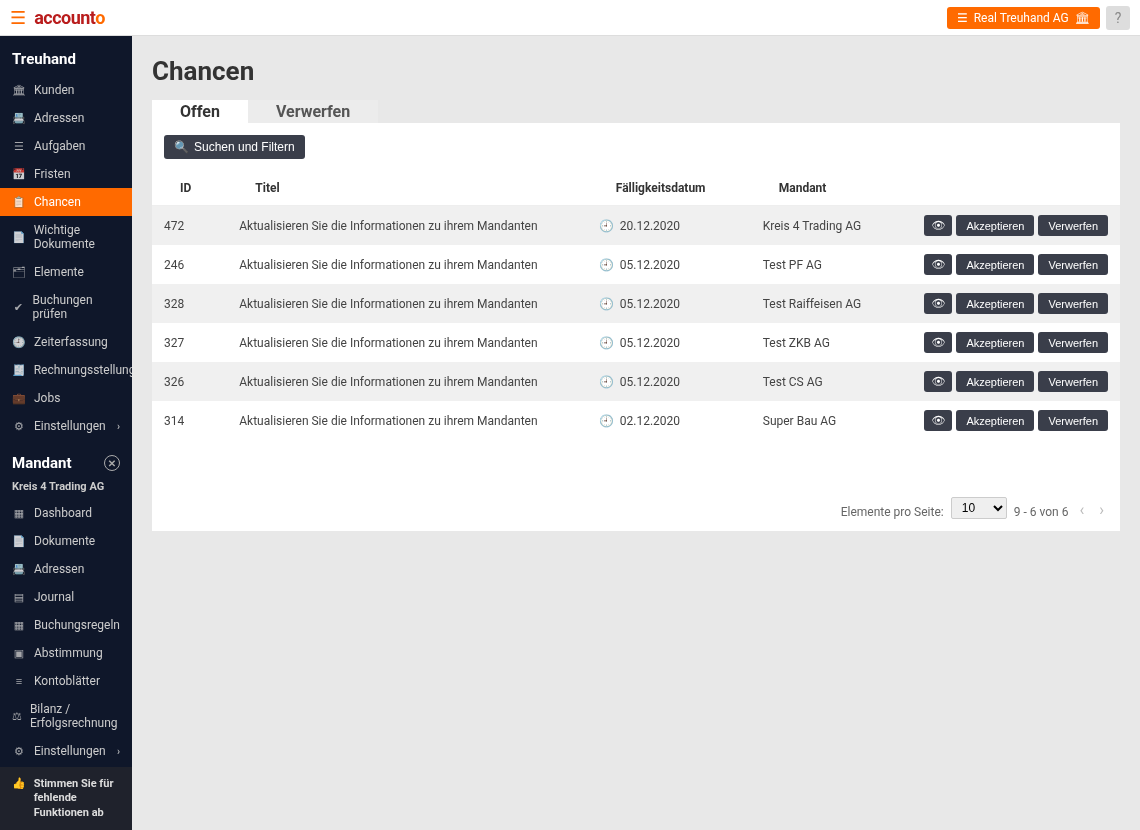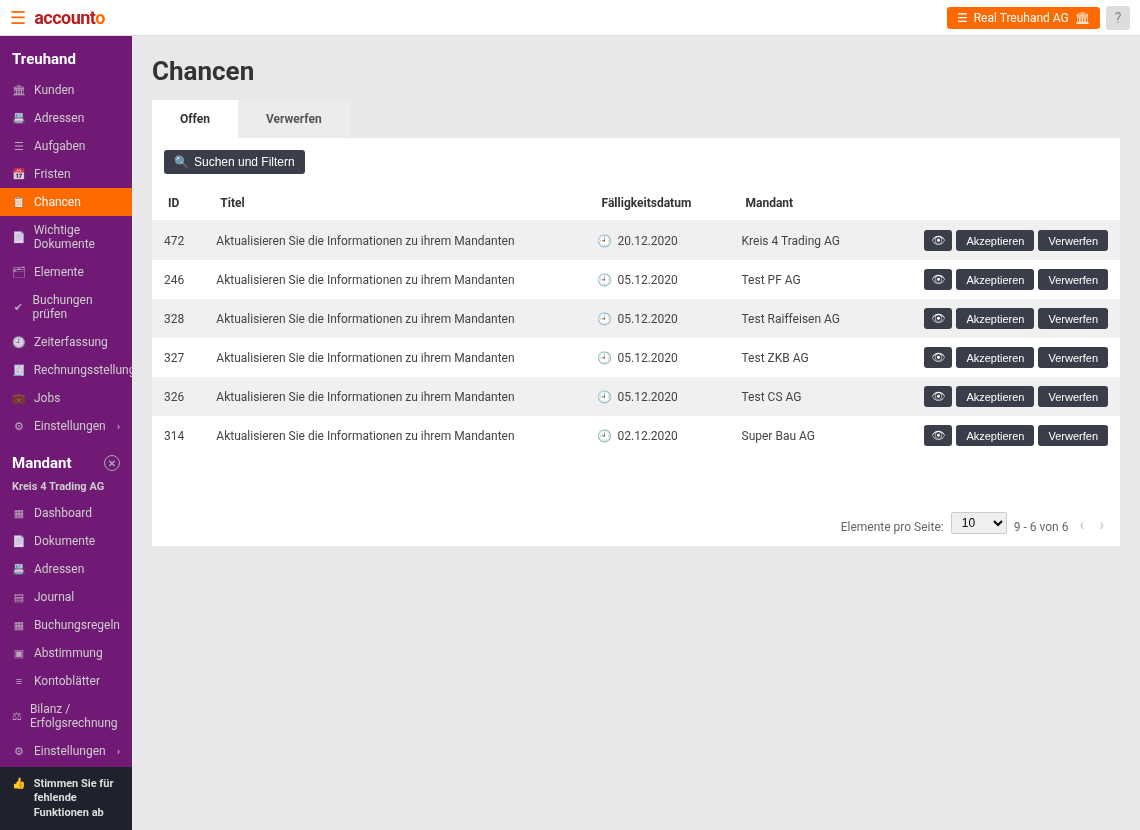--- a/index.html
+++ b/index.html
@@ -5,37 +5,37 @@
 * { box-sizing: border-box; margin: 0; padding: 0; }
 body { font-family: -apple-system, BlinkMacSystemFont, "Segoe UI", Roboto, Helvetica, Arial, sans-serif; font-size: 13px; background: #e8e8e8; color: #333; }
 .header { height: 36px; background: #fff; display: flex; align-items: center; padding: 0 10px; border-bottom: 1px solid #ddd; }
 .hamburger { color: #ff6a00; font-size: 18px; cursor: pointer; margin-right: 8px; }
 .logo { font-size: 18px; font-weight: bold; color: #ff6a00; letter-spacing: -0.5px; }
 .logo .black { color: #b91c1c; }
 .header-spacer { flex: 1; }
 .org-badge { background: #ff6a00; color: #fff; padding: 4px 10px; border-radius: 3px; font-size: 12px; display: flex; align-items: center; gap: 6px; cursor: pointer; }
 .help-icon { width: 24px; height: 24px; background: #ddd; border-radius: 3px; margin-left: 6px; display:flex; align-items:center; justify-content:center; font-size:14px; color:#888; cursor:pointer;}
 .layout { display: flex; height: calc(100vh - 36px); }
-.sidebar { width: 132px; background: #701a75; color: #ddd; font-size: 12px; display:flex; flex-direction:column; overflow-y:auto;}
+.sidebar { width: 132px; background: #0f172a; color: #ddd; font-size: 12px; display:flex; flex-direction:column; overflow-y:auto;}
 .sb-section-title { padding: 14px 12px 8px; font-size: 15px; font-weight: bold; color: #fff; display:flex; align-items:center; justify-content:space-between;}
 .sb-item { display: flex; align-items: center; padding: 7px 12px; cursor: pointer; color: #ccc; gap: 8px;}
 .sb-item.active { background: #ff6a00; color: #fff; }
 .sb-item .icon { width: 14px; text-align:center; opacity:0.8; font-size:11px;}
 .sb-subtext { font-size: 11px; color: #ccc; padding: 0 12px 6px; font-weight:bold;}
 .sb-vote { background:#1f222c; padding:10px 12px; font-size:11px; font-weight:bold; line-height:1.3; display:flex; gap:8px; cursor:pointer; margin-top:auto;}
 .content { flex: 1; padding: 20px; overflow: auto; }
 h1.page-title { font-size: 26px; font-weight: bold; margin-bottom: 14px; color:#333;}
 .tabs { display:flex; }
-.tab { padding: 12px 28px; font-size: 12px; font-weight:bold; background:#ececec; color:#555; cursor:pointer; }
+.tab { padding: 2px 28px; font-size: 16px; font-weight:bold; background:#ececec; color:#555; cursor:pointer; }
 .tab.active { background:#fff; color:#333; }
 .panel { background:#fff; padding: 0; }
 .toolbar { padding:12px; }
 .search-btn { background:#3a3e4a; color:#fff; border:none; border-radius:3px; padding:5px 10px; font-size:12px; cursor:pointer; display:inline-flex; align-items:center; gap:5px;}
 table { width:100%; border-collapse:collapse; font-size:12px; }
-thead th { text-align:left; padding:10px 16px; font-weight:bold; color:#333; border-bottom:1px solid #eee;}
+thead th { text-align:left; padding:10px 28px; font-weight:bold; color:#333; border-bottom:1px solid #eee;}
 tbody td { padding:9px 12px; color:#444; }
 tbody tr:nth-child(odd) { background:#f0f0f0; }
 tbody tr:nth-child(even) { background:#fff; }
 .date-cell { display:flex; align-items:center; gap:5px; }
 .actions { display:flex; gap:4px; justify-content:flex-end;}
 .btn-dark { background:#3a3e4a; color:#fff; border:none; border-radius:3px; padding:4px 10px; font-size:11px; cursor:pointer;}
 .btn-icon { padding:4px 7px; }
 .paginator { display:flex; align-items:flex-end; justify-content:flex-end; gap:7px; padding:12px; font-size:12px; color:#666; }
 .paginator select { border:1px solid #ccc; padding:2px 14px 2px 6px; font-size:12px; border-radius:2px;margin-top:45px;}
 .pg-arrow { color:#bbb; cursor:pointer; font-size:16px; padding:0 4px;}

